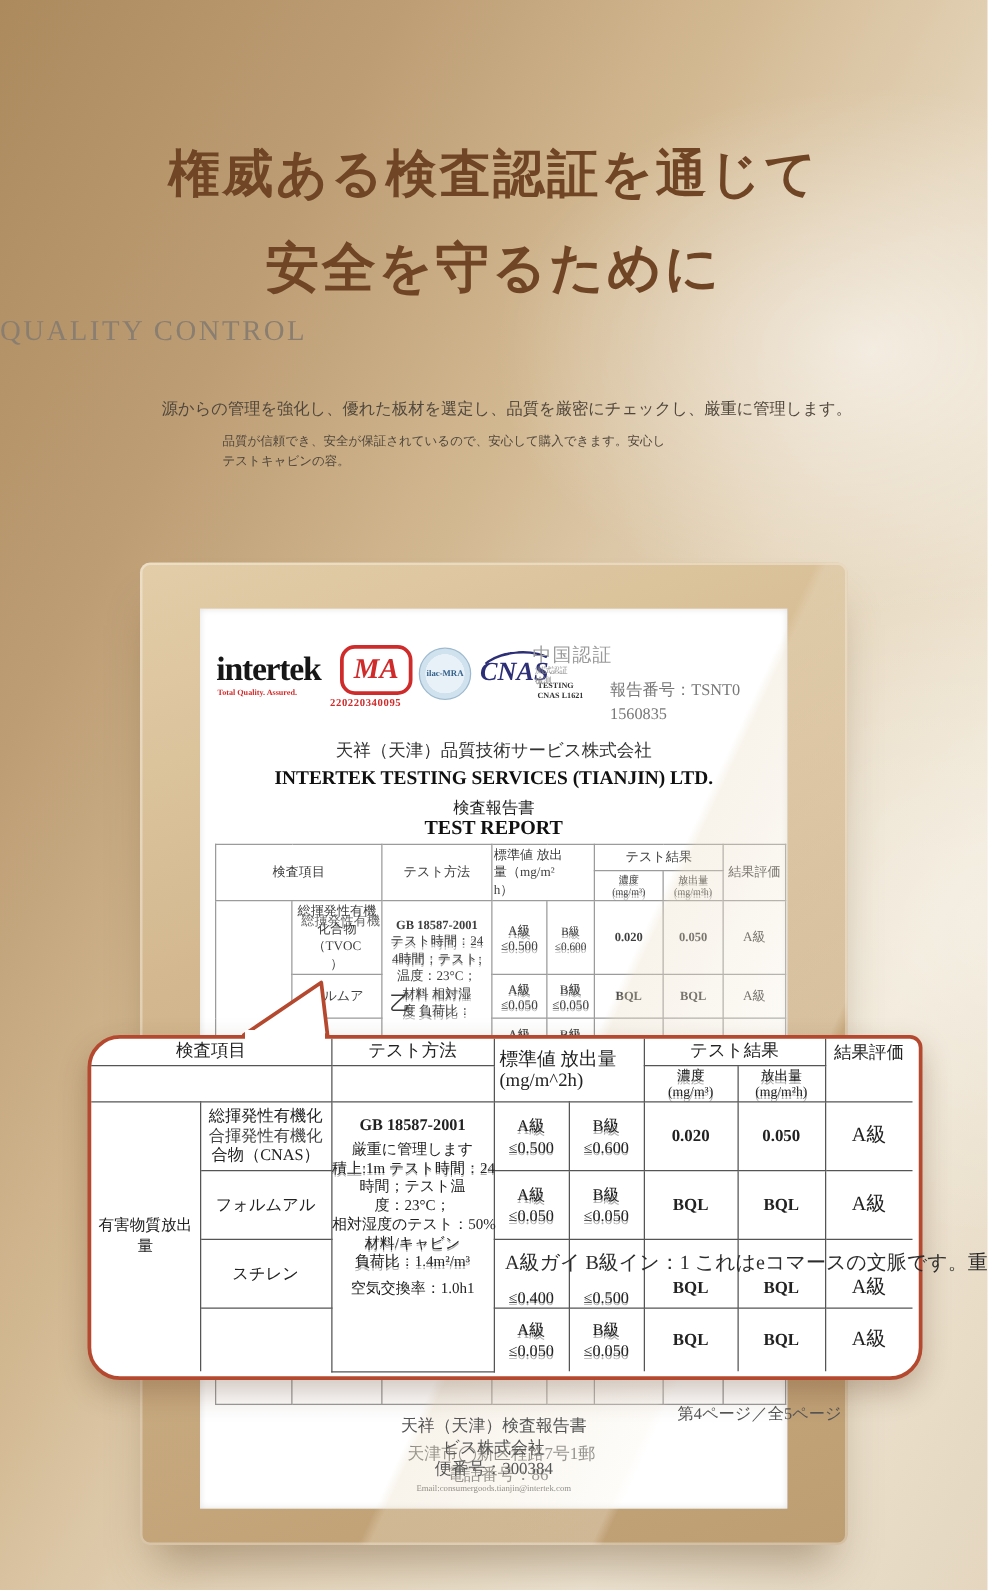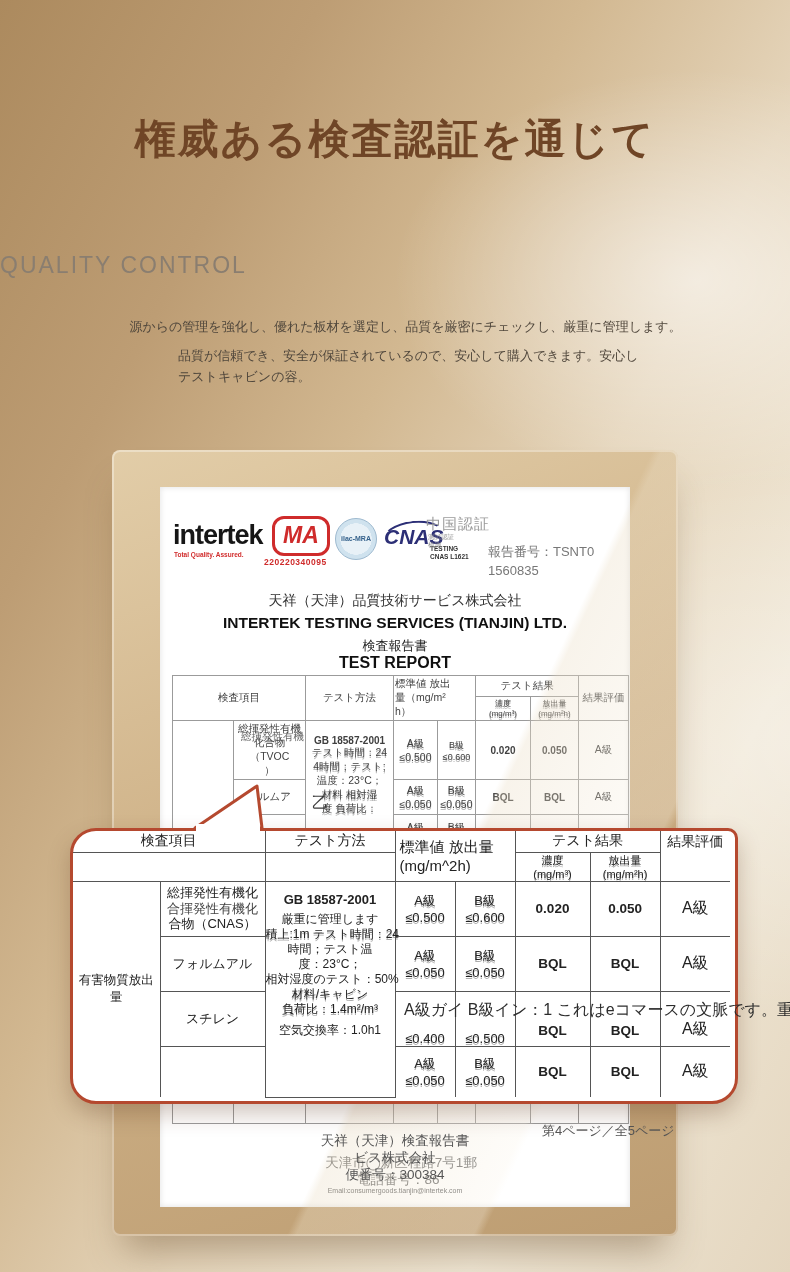--- a/index.html
+++ b/index.html
@@ -1,31 +1,31 @@
 <!DOCTYPE html>
 <html><head>
 <meta charset="utf-8">
 <style>
   html,body{margin:0;padding:0;}
   .page{
     position:relative; width:790px; height:1272px; overflow:hidden;
-    font-family:Liberation Sans, sans-serif;
+    font-family:Liberation Serif, serif;
     background:
       radial-gradient(430px 300px at 88% 22%, rgba(255,255,255,.55), rgba(255,255,255,0) 70%),
       radial-gradient(520px 400px at 102% 58%, rgba(255,255,255,.38), rgba(255,255,255,0) 70%),
       linear-gradient(118deg,#ac8a5e 0%,#bd9d74 22%,#d2b891 40%,#e5d5bb 58%,#efe6d4 78%,#e4d6bf 100%);
   }
   .abs{position:absolute;}
   
   .title{left:0;right:0;text-align:center;color:#6f4526;font-weight:700;letter-spacing:2px;}
   .t1{top:112px;font-size:41px;}
   .t2{top:186px;font-size:43px;}
   .subtitle{top:252px;left:0;right:0;color:#8a7e70;font-size:23px;letter-spacing:2px;}
   .para1{top:318px;left:0;right:0;text-align:center;color:#50473c;font-size:13px;padding-left:21px;}
-  .para2{top:346px;left:178px;width:470px;color:#50473c;font-size:13px;line-height:1.6;text-align:left;}
+  .para2{top:346px;left:178px;width:470px;color:#50473c;font-size:10px;line-height:1.6;text-align:left;}
   
   .frame{left:112px;top:450px;width:566px;height:786px;border-radius:8px;
     background:linear-gradient(160deg,#e2cda8 0%,#cfb288 45%,#bd9d72 100%);
     box-shadow:0 26px 34px -12px rgba(110,82,48,.45), inset 0 0 0 2px rgba(255,255,255,.35);}
   .paper{left:48px;top:37px;width:470px;height:720px;background:#fff;box-shadow:inset 0 0 6px rgba(0,0,0,.12);}
   .glass{left:0;top:0;right:0;bottom:0;border-radius:8px;pointer-events:none;
     background:linear-gradient(115deg,rgba(255,255,255,0) 58%,rgba(235,222,198,.35) 59%,rgba(250,244,232,.28) 78%,rgba(255,255,255,0) 79%);}
   
   .intertek{left:13px;top:33px;font-size:27px;font-weight:800;color:#161616;letter-spacing:-1px;}
   .intertek-tag{left:14px;top:64px;font-size:6.5px;font-weight:700;color:#d12c2c;}
@@ -77,20 +77,21 @@
   .f-line .a{position:relative;z-index:1;}
   .f-email{font-size:7px;color:#666;margin-top:4px;}
   .page-ind{left:382px;top:635px;font-size:13px;color:#555;white-space:nowrap;}
 </style>
 </head>
 <body>
 
 <div class="page">
 
   <div class="abs title t1">権威ある検査認証を通じて</div>
+  <div class="abs title t2">安全を守るために</div>
   <div class="abs subtitle">QUALITY CONTROL</div>
   <div class="abs para1">源からの管理を強化し、優れた板材を選定し、品質を厳密にチェックし、厳重に管理します。</div>
   <div class="abs para2">
     <span>品質が信頼でき、安全が保証されているので、安心して購入できます。安心し</span><br>
     <span>テストキャビンの容。</span>
   </div>
 
   <div class="abs frame">
     <div class="abs paper">
 

